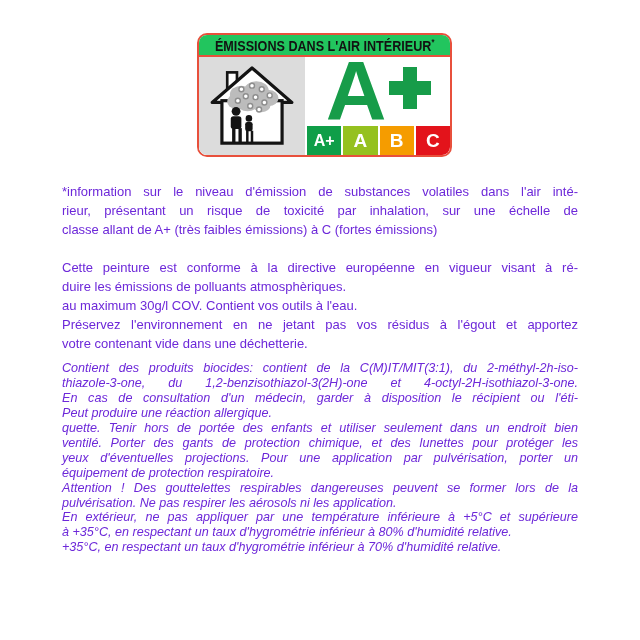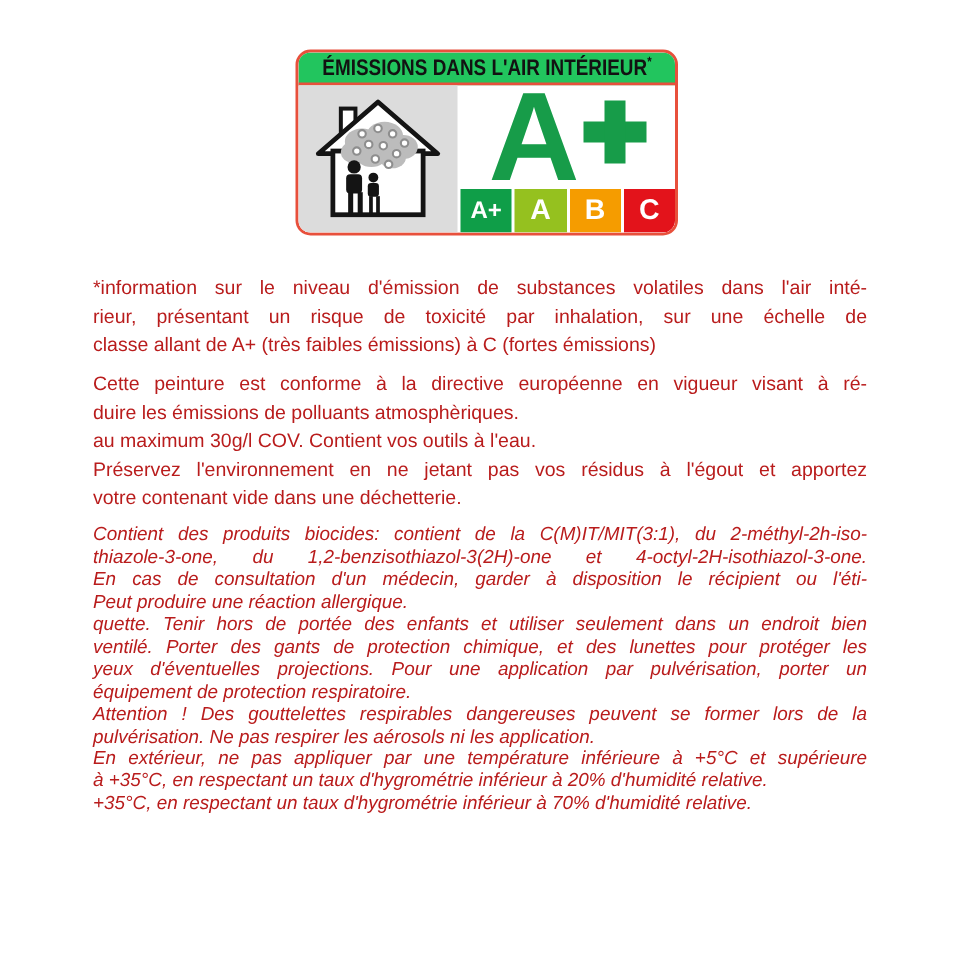--- a/index.html
+++ b/index.html
@@ -41,21 +41,21 @@
   .rating-scale { height:29px; display:flex; gap:2px; background:#ffffff; }
   .scale-cell {
     flex:1; display:flex; align-items:center; justify-content:center;
     color:#ffffff; font-weight:bold; font-size:19px; line-height:1;
   }
   .scale-cell.first { font-size:16px; }
 
   
   .text-col { position:absolute; left:62px; width:516px; top:183px; color:#1c1c26; }
   .block { font-size:13px; line-height:18.8px; font-weight:400; }
-  .block.b2 { margin-top:8px; }
+  .block.b2 { margin-top:20px; }
   .block.b3 { margin-top:8px; font-style:italic; font-size:12.6px; line-height:14.9px; font-weight:500; }
   .tline { text-align:justify; text-align-last:justify; }
   .tline.tlast { text-align-last:left; }
 </style>
 </head>
 <body>
 
 <div class="page">
 
   <div class="label-box" style="border-color: rgb(232, 80, 60);">
@@ -113,21 +113,21 @@
         <div class="rating-scale">
           <div class="scale-cell first" style="background: rgb(15, 158, 72);">A+</div>
           <div class="scale-cell" style="background: rgb(149, 193, 31);">A</div>
           <div class="scale-cell" style="background: rgb(245, 156, 0);">B</div>
           <div class="scale-cell" style="background: rgb(227, 19, 27);">C</div>
         </div>
       </div>
     </div>
   </div>
 
-  <div class="text-col" style="color: #b91c1c;">
+  <div class="text-col" style="color: #6d28d9;">
     <div class="block b1">
         <div class="tline">*information sur le niveau d'émission de substances volatiles dans l'air inté-</div>
         <div class="tline">rieur, présentant un risque de toxicité par inhalation, sur une échelle de</div>
         <div class="tline tlast">classe allant de A+ (très faibles émissions) à C (fortes émissions)</div>
       </div>
     <div class="block b2">
         <div class="tline">Cette peinture est conforme à la directive européenne en vigueur visant à ré-</div>
         <div class="tline tlast">duire les émissions de polluants atmosphèriques.</div>
         <div class="tline tlast">au maximum 30g/l COV. Contient vos outils à l'eau.</div>
         <div class="tline">Préservez l'environnement en ne jetant pas vos résidus à l'égout et apportez</div>
@@ -138,18 +138,18 @@
         <div class="tline">thiazole-3-one, du 1,2-benzisothiazol-3(2H)-one et 4-octyl-2H-isothiazol-3-one.</div>
         <div class="tline">En cas de consultation d'un médecin, garder à disposition le récipient ou l'éti-</div>
         <div class="tline tlast">Peut produire une réaction allergique.</div>
         <div class="tline">quette. Tenir hors de portée des enfants et utiliser seulement dans un endroit bien</div>
         <div class="tline">ventilé. Porter des gants de protection chimique, et des lunettes pour protéger les</div>
         <div class="tline">yeux d'éventuelles projections. Pour une application par pulvérisation, porter un</div>
         <div class="tline tlast">équipement de protection respiratoire.</div>
         <div class="tline">Attention ! Des gouttelettes respirables dangereuses peuvent se former lors de la</div>
         <div class="tline tlast">pulvérisation. Ne pas respirer les aérosols ni les application.</div>
         <div class="tline">En extérieur, ne pas appliquer par une température inférieure à +5°C et supérieure</div>
-        <div class="tline tlast">à +35°C, en respectant un taux d'hygrométrie inférieur à 20% d'humidité relative.</div>
+        <div class="tline tlast">à +35°C, en respectant un taux d'hygrométrie inférieur à 80% d'humidité relative.</div>
         <div class="tline tlast">+35°C, en respectant un taux d'hygrométrie inférieur à 70% d'humidité relative.</div>
       </div>
   </div>
 
 </div>
 
 </body></html>

